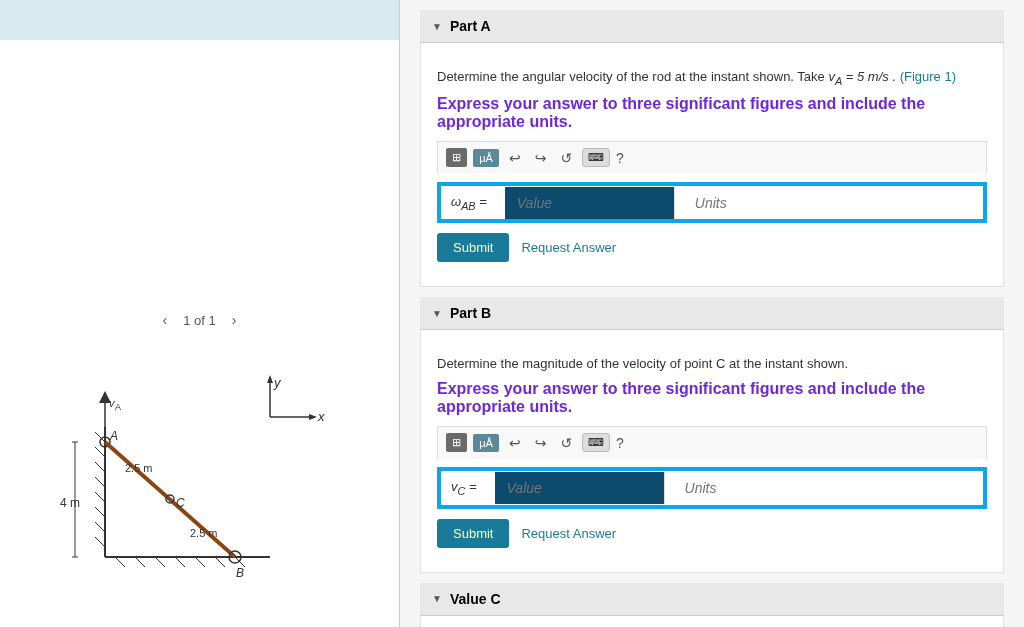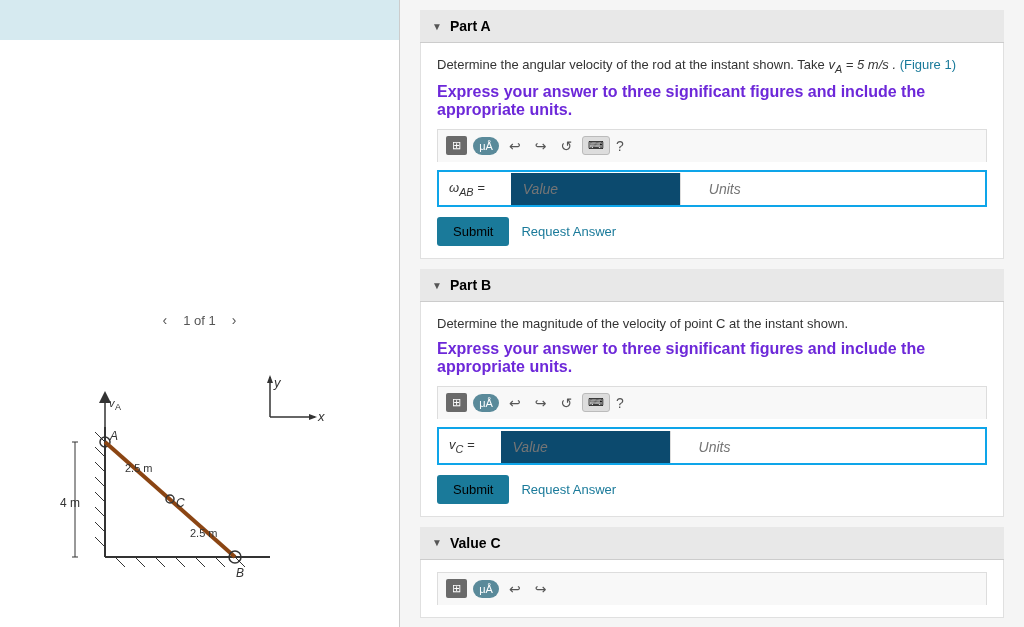--- a/index.html
+++ b/index.html
@@ -84,21 +84,21 @@
       border-bottom: 1px solid #ccc;
     }
 
     .part-header .arrow {
       color: #555;
       font-size: 10px;
     }
 
     .part-body {
       background: #fff;
-      padding: 12px 16px;
+      padding: 24px 16px;
       border: 1px solid #e0e0e0;
       border-top: none;
     }
 
     .problem-statement {
       font-size: 13px;
       color: #333;
       margin-bottom: 6px;
       line-height: 1.5;
     }
@@ -126,21 +126,20 @@
       color: white;
       border: none;
       padding: 3px 6px;
       cursor: pointer;
       font-size: 11px;
       border-radius: 2px;
     }
 
     .toolbar-btn.mu {
       background: #5a8a9a;
-      border-radius: 9px;
     }
 
     .toolbar-icon-btn {
       background: none;
       border: none;
       cursor: pointer;
       color: #555;
       font-size: 14px;
       padding: 2px 4px;
     }
@@ -149,23 +148,23 @@
       background: #ddd;
       border: 1px solid #bbb;
       border-radius: 3px;
       padding: 2px 5px;
       font-size: 11px;
       cursor: pointer;
     }
 
     .answer-row {
       display: flex;
-      align-items: flex-end;
-      gap: 16px;
-      border: 2px solid #0ea5e9;
+      align-items: center;
+      gap: 8px;
+      border: 4px solid #0ea5e9;
       margin-bottom: 10px;
     }
 
     .answer-label {
       padding: 8px 10px;
       font-size: 13px;
       color: #333;
       white-space: nowrap;
       font-style: italic;
     }
@@ -195,21 +194,21 @@
 
     .action-row {
       display: flex;
       align-items: center;
       gap: 12px;
       margin-top: 4px;
     }
 
     .submit-btn {
       background: #1a7a9a;
-      color: #000000;
+      color: #fef9c3;
       border: none;
       padding: 7px 16px;
       font-size: 13px;
       cursor: pointer;
       border-radius: 3px;
     }
 
     .request-answer-link {
       color: #1a7a9a;
       text-decoration: none;

